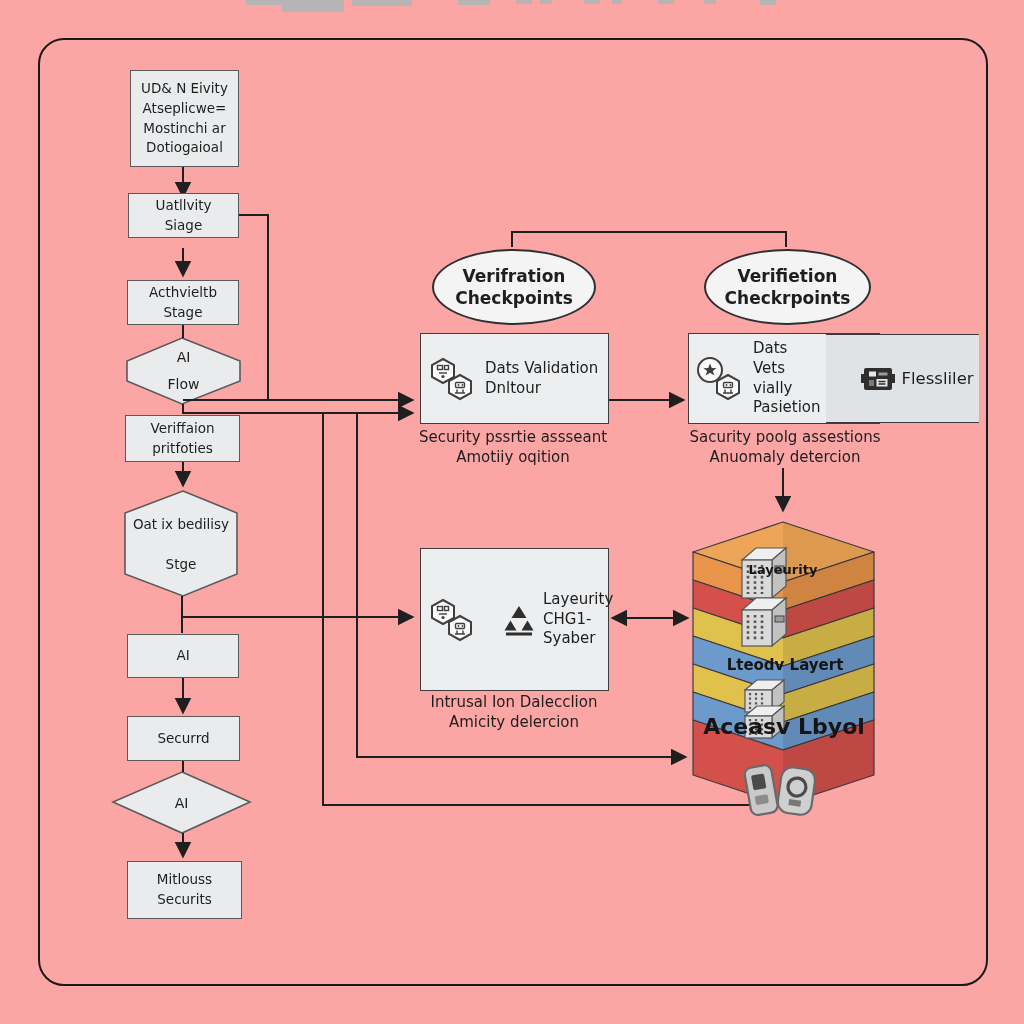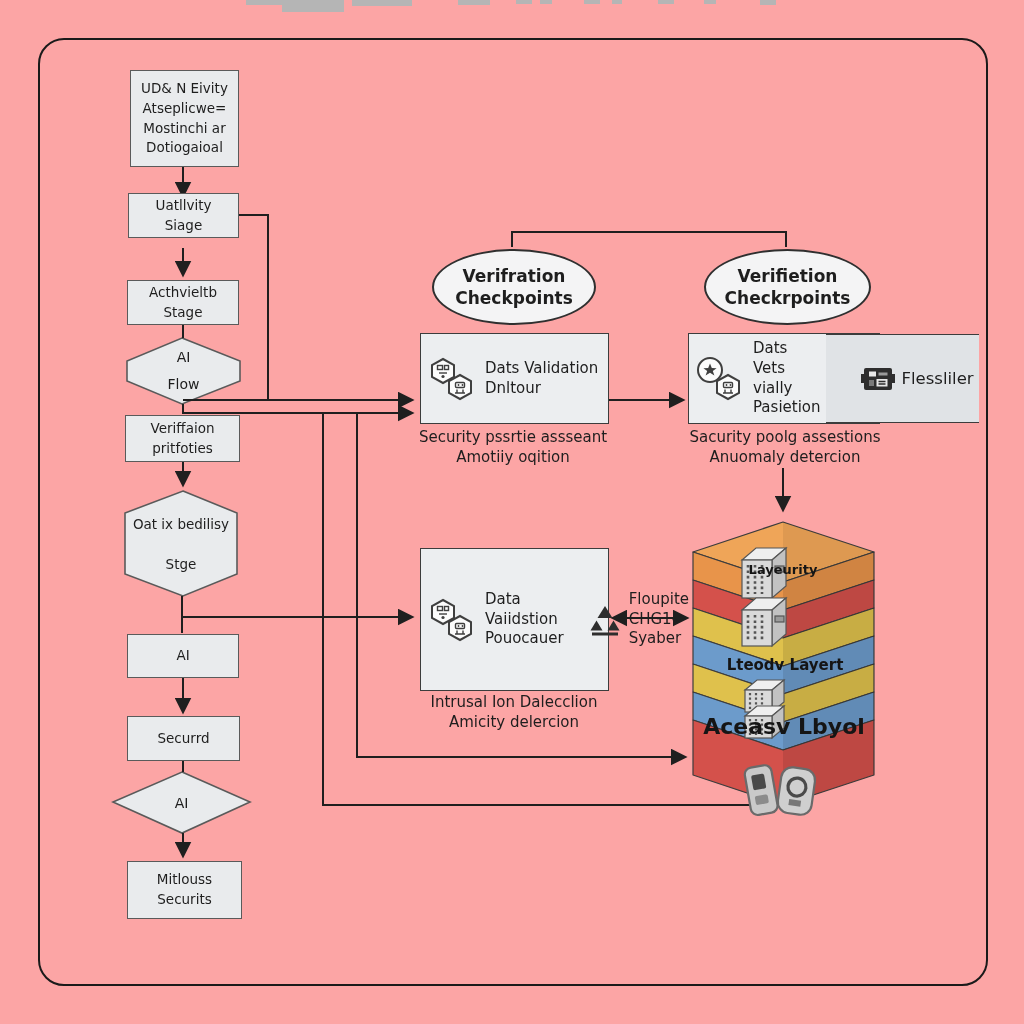--- a/index.html
+++ b/index.html
@@ -223,28 +223,26 @@
     </div>
   </div>
   <div class="caption" style="left:676px;top:428px;width:218px">Sacurity poolg assestions
 Anuomaly detercion</div>
 
   <div class="vbox" style="left:420px;top:548px;width:187px;height:141px">
     <div class="vrow" style="flex:1 1 52px">
       <svg class="icsvg" width="52" height="46">
           <use href="#ic-hexpair"></use>
         </svg>
-      <span class="txt">Data Vaiidstion
-Pouocauer</span>
     </div>
     <div class="vrow" style="flex:1 1 50px">
       <svg class="icsvg" style="margin-left:14px" width="34" height="32">
           <use href="#ic-tri"></use>
         </svg>
-      <span class="txt">Floupite CHG1-
+      <span class="txt">Layeurity CHG1-
 Syaber</span>
     </div>
   </div>
   <div class="caption" style="left:412px;top:693px;width:204px">Intrusal Ion Dalecclion
 Amicity delercion</div>
 
   <div class="stacklbl" style="left:713px;top:562px;width:140px;font-size:13px">Layeurity</div>
   <div class="stacklbl" style="left:705px;top:656px;width:160px;font-size:15px">Lteodv Layert</div>
   <div class="stacklbl" style="left:700px;top:714px;width:168px;font-size:22px">Aceasv Lbyol</div>
 

